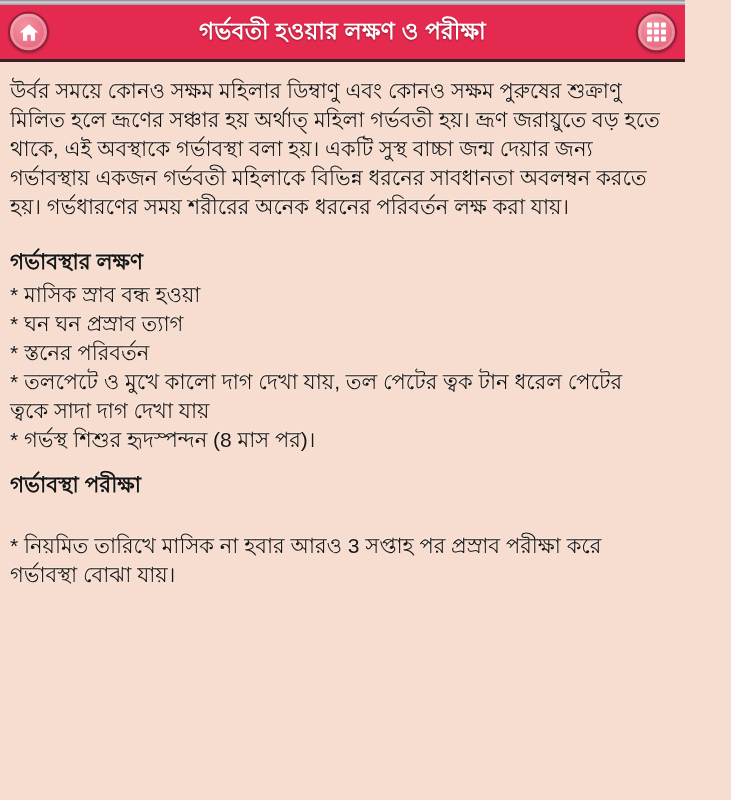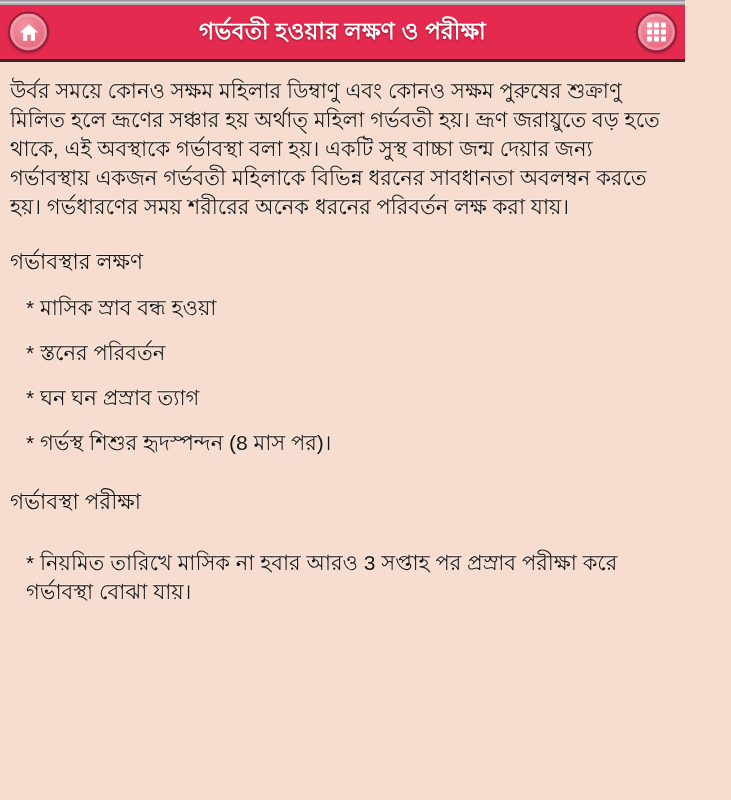--- a/index.html
+++ b/index.html
@@ -55,24 +55,24 @@
     flex: 1 1 auto;
     overflow: hidden;
     background: #f6ddcf;
     padding: 14px 24px 10px 10px;
     color: #161616;
     font-size: 21px;
     line-height: 29px;
     text-shadow: -1px -1px 0 rgba(255,255,255,0.40);
   }
   .intro { margin-bottom: 27px; }
-  .section-heading { font-weight: normal; font-size: 21.5px; }
+  .section-heading { font-weight: bold; font-size: 21.5px; }
   .section-heading.first { margin-bottom: 3px; }
-  .section-heading.second { margin-top: 31px; margin-bottom: 31px; }
-  .item-list p { margin: 16px; }
+  .section-heading.second { margin-top: 17px; margin-bottom: 31px; }
+  .item-list p { margin: 0; }
 </style>
 </head>
 <body>
 
 <div class="app">
 
   <div class="status-strip"></div>
 
   <div class="header">
     <button class="circle-btn left">
@@ -106,22 +106,23 @@
 
   <div class="content">
 
     <p class="intro">উর্বর সময়ে কোনও সক্ষম মহিলার ডিম্বাণু এবং কোনও সক্ষম পুরুষের শুক্রাণু মিলিত হলে ভ্রূণের সঞ্চার হয় অর্থাত্‍ মহিলা গর্ভবতী হয়। ভ্রূণ জরায়ুতে বড় হতে থাকে, এই অবস্থাকে গর্ভাবস্থা বলা হয়। একটি সুস্থ বাচ্চা জন্ম দেয়ার জন্য গর্ভাবস্থায় একজন গর্ভবতী মহিলাকে বিভিন্ন ধরনের সাবধানতা অবলম্বন করতে হয়। গর্ভধারণের সময় শরীরের অনেক ধরনের পরিবর্তন লক্ষ করা যায়।</p>
 
     <div class="section-heading first">গর্ভাবস্থার লক্ষণ</div>
 
     <div class="item-list">
 
     <p>* মাসিক স্রাব বন্ধ হওয়া</p>
+        <p>* ঘন ঘন প্রস্রাব ত্যাগ</p>
         <p>* স্তনের পরিবর্তন</p>
-        <p>* ঘন ঘন প্রস্রাব ত্যাগ</p>
+        <p>* তলপেটে ও মুখে কালো দাগ দেখা যায়, তল পেটের ত্বক টান ধরেল পেটের ত্বকে সাদা দাগ দেখা যায়</p>
         <p>* গর্ভস্থ শিশুর হৃদস্পন্দন (8 মাস পর)।</p>
       </div>
 
     <div class="section-heading second">গর্ভাবস্থা পরীক্ষা</div>
 
     <div class="item-list">
 
     <p>* নিয়মিত তারিখে মাসিক না হবার আরও 3 সপ্তাহ পর প্রস্রাব পরীক্ষা করে গর্ভাবস্থা বোঝা যায়।</p>
       </div>
 

